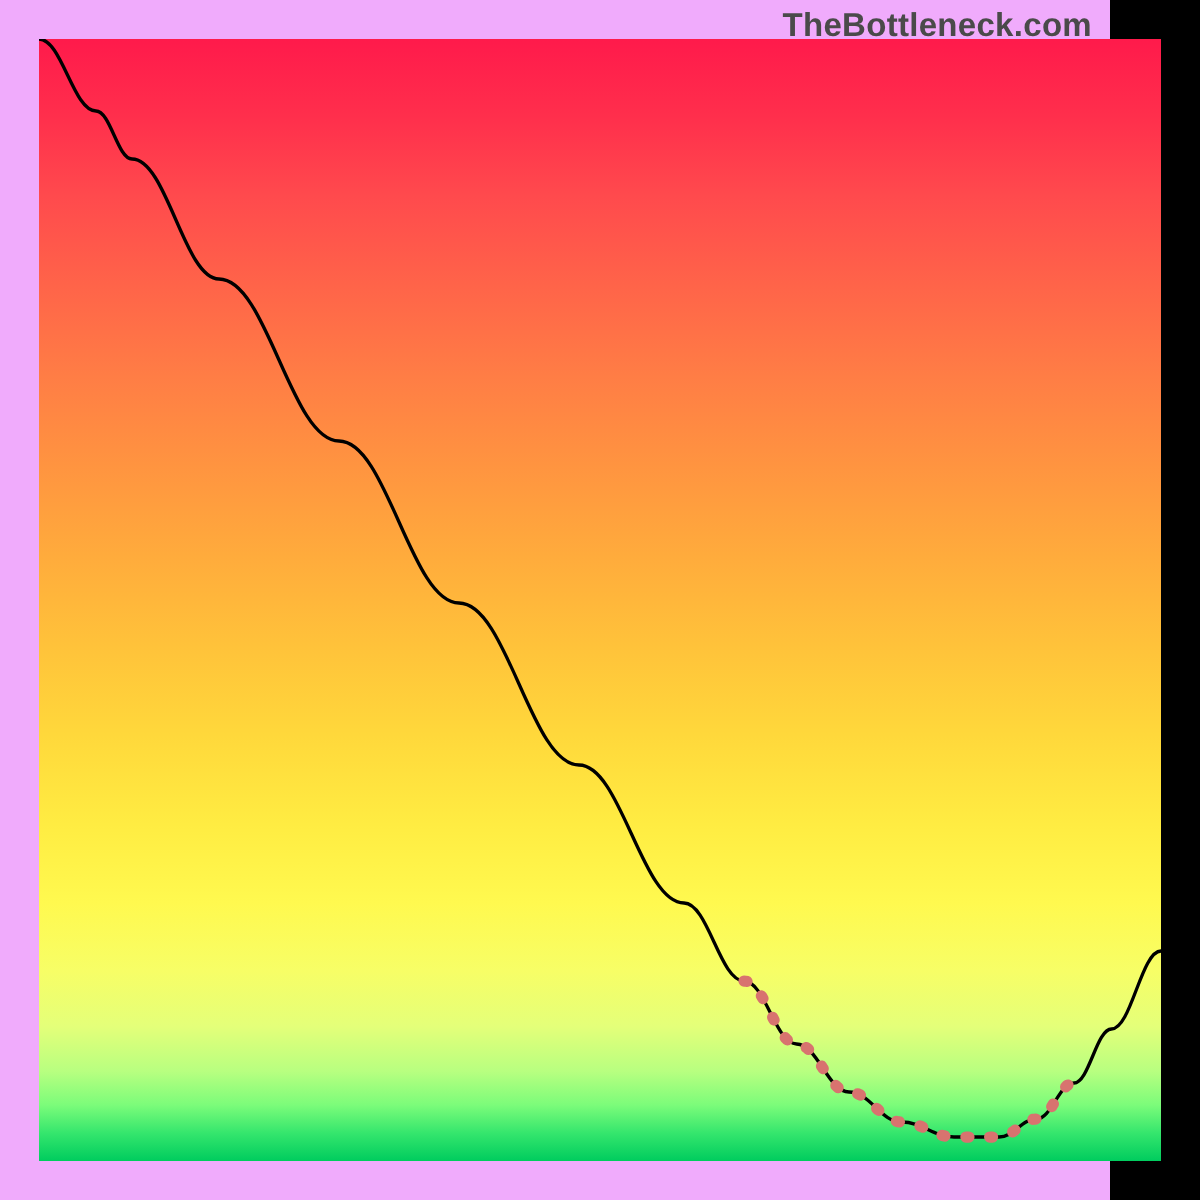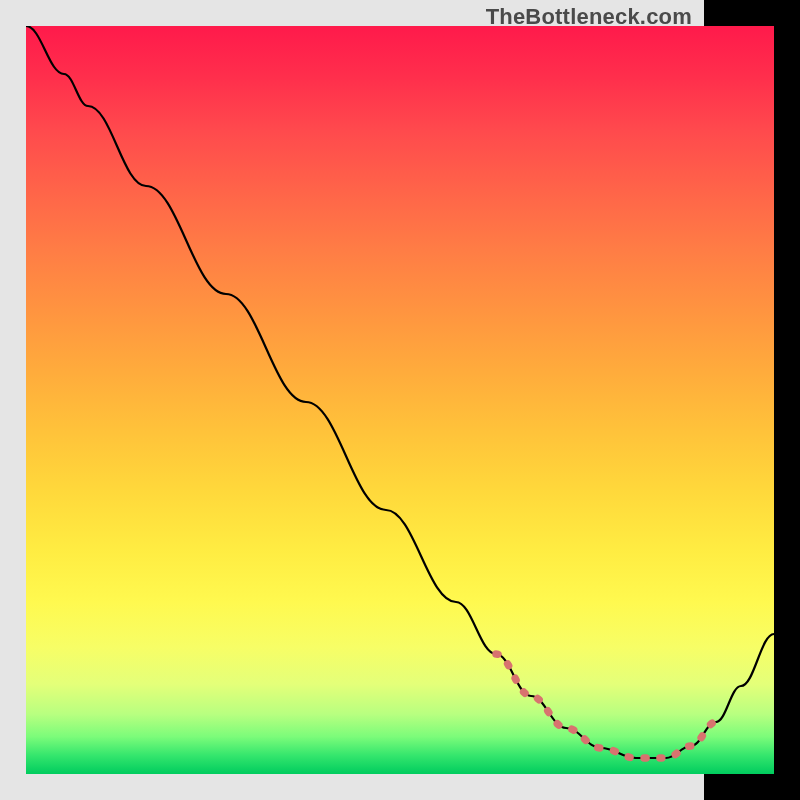--- a/index.html
+++ b/index.html
@@ -8,21 +8,22 @@
     width: 800px;
     height: 800px;
     background: #000;
     overflow: hidden;
     font-family: Arial, Helvetica, sans-serif;
   }
   .frame {
     position: relative;
     width: 704px;
     height: 800px;
-    background: #e5e5e5;
+    background: #f0abfc;
+    padding-left: 36px;
   }
   .watermark {
     position: absolute;
     top: 4px;
     right: 12px;
     color: #4a4a4a;
     font-size: 22px;
     font-weight: 600;
     letter-spacing: 0.2px;
     z-index: 5;

